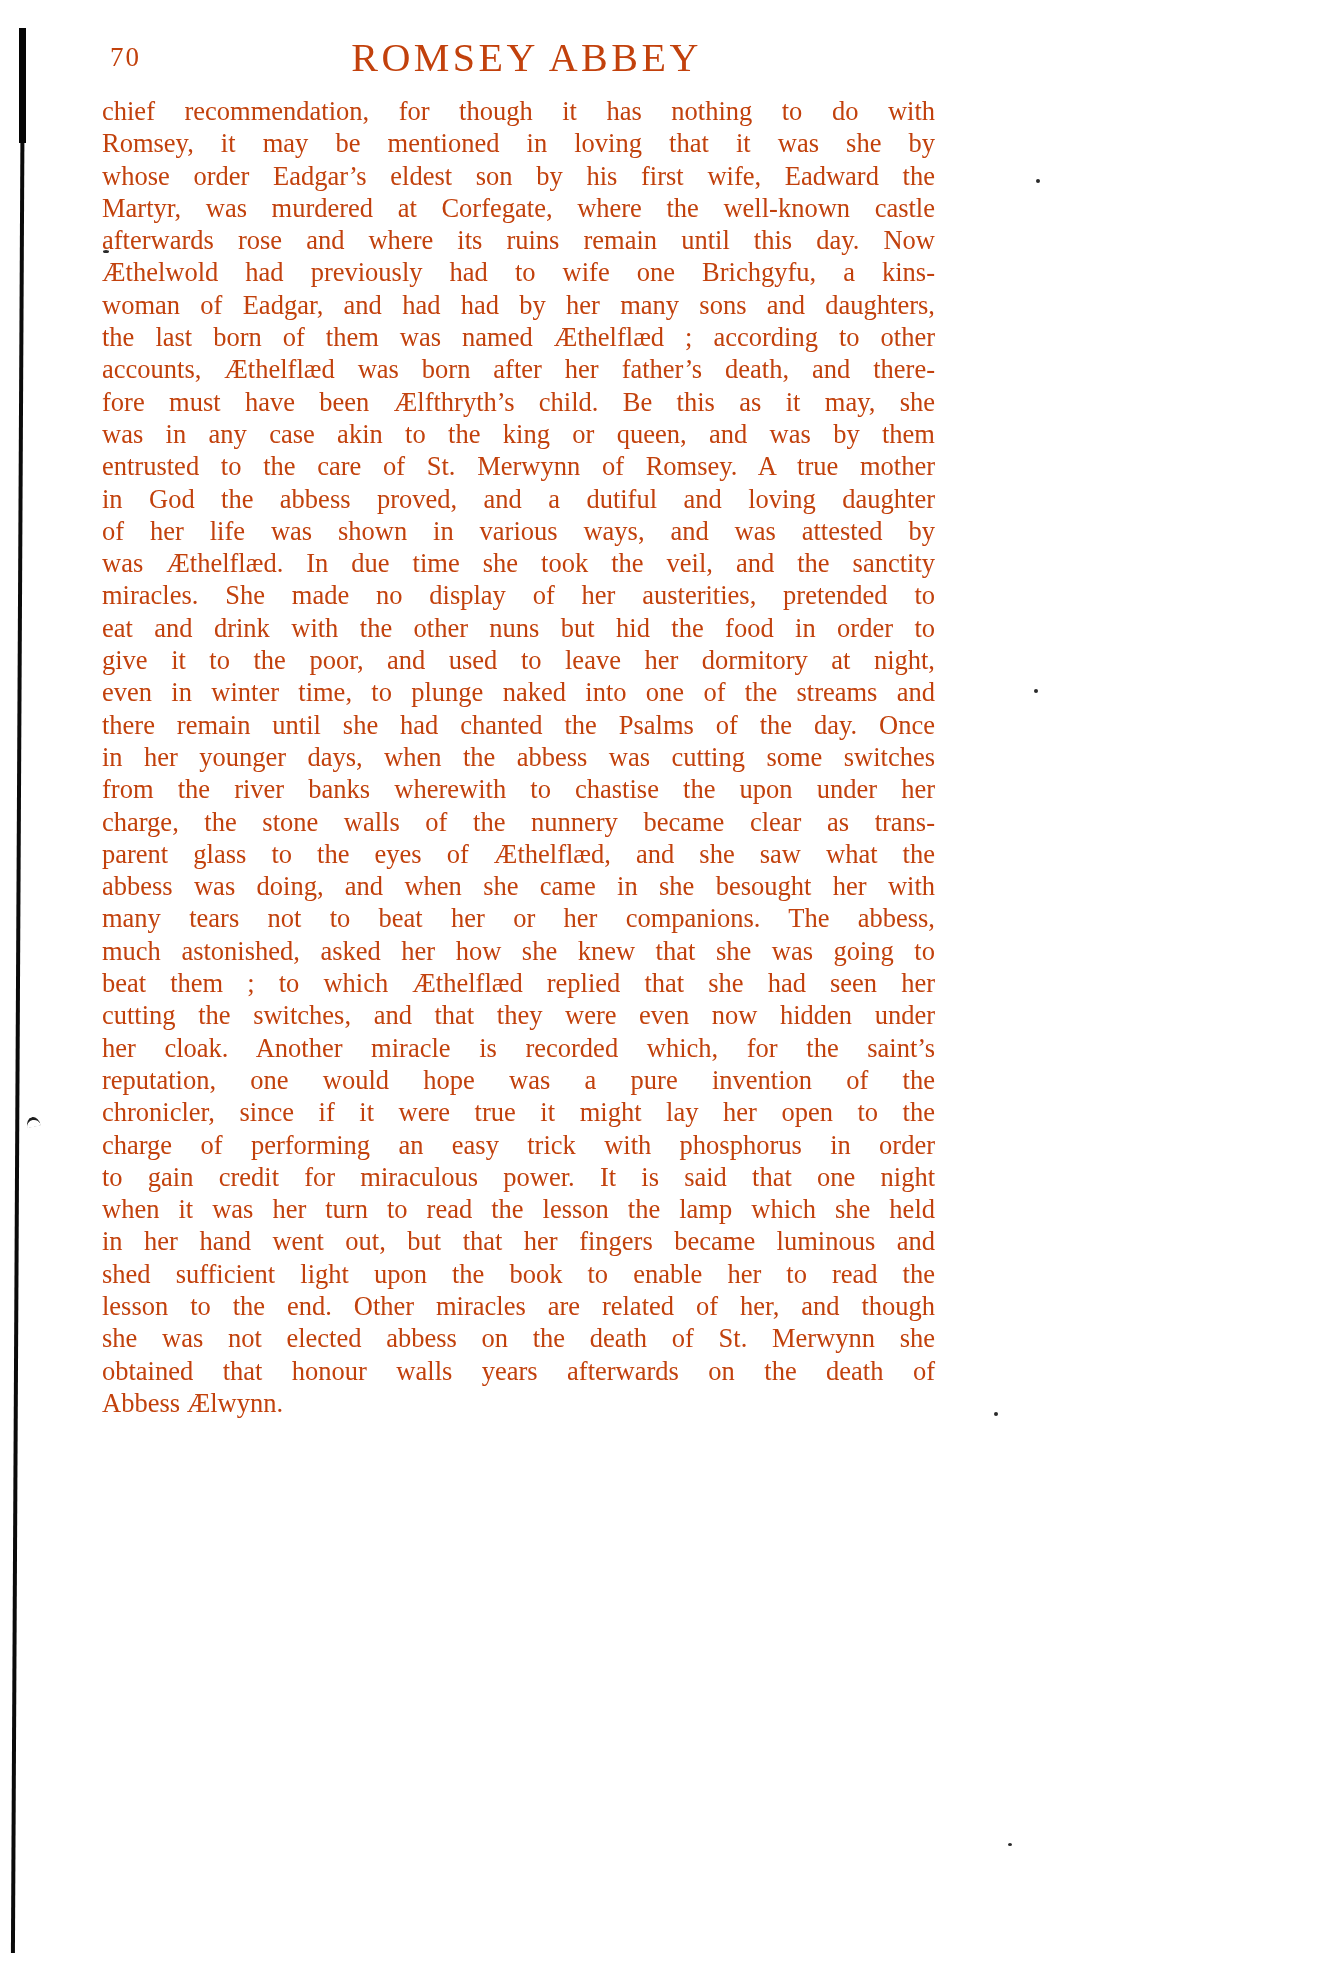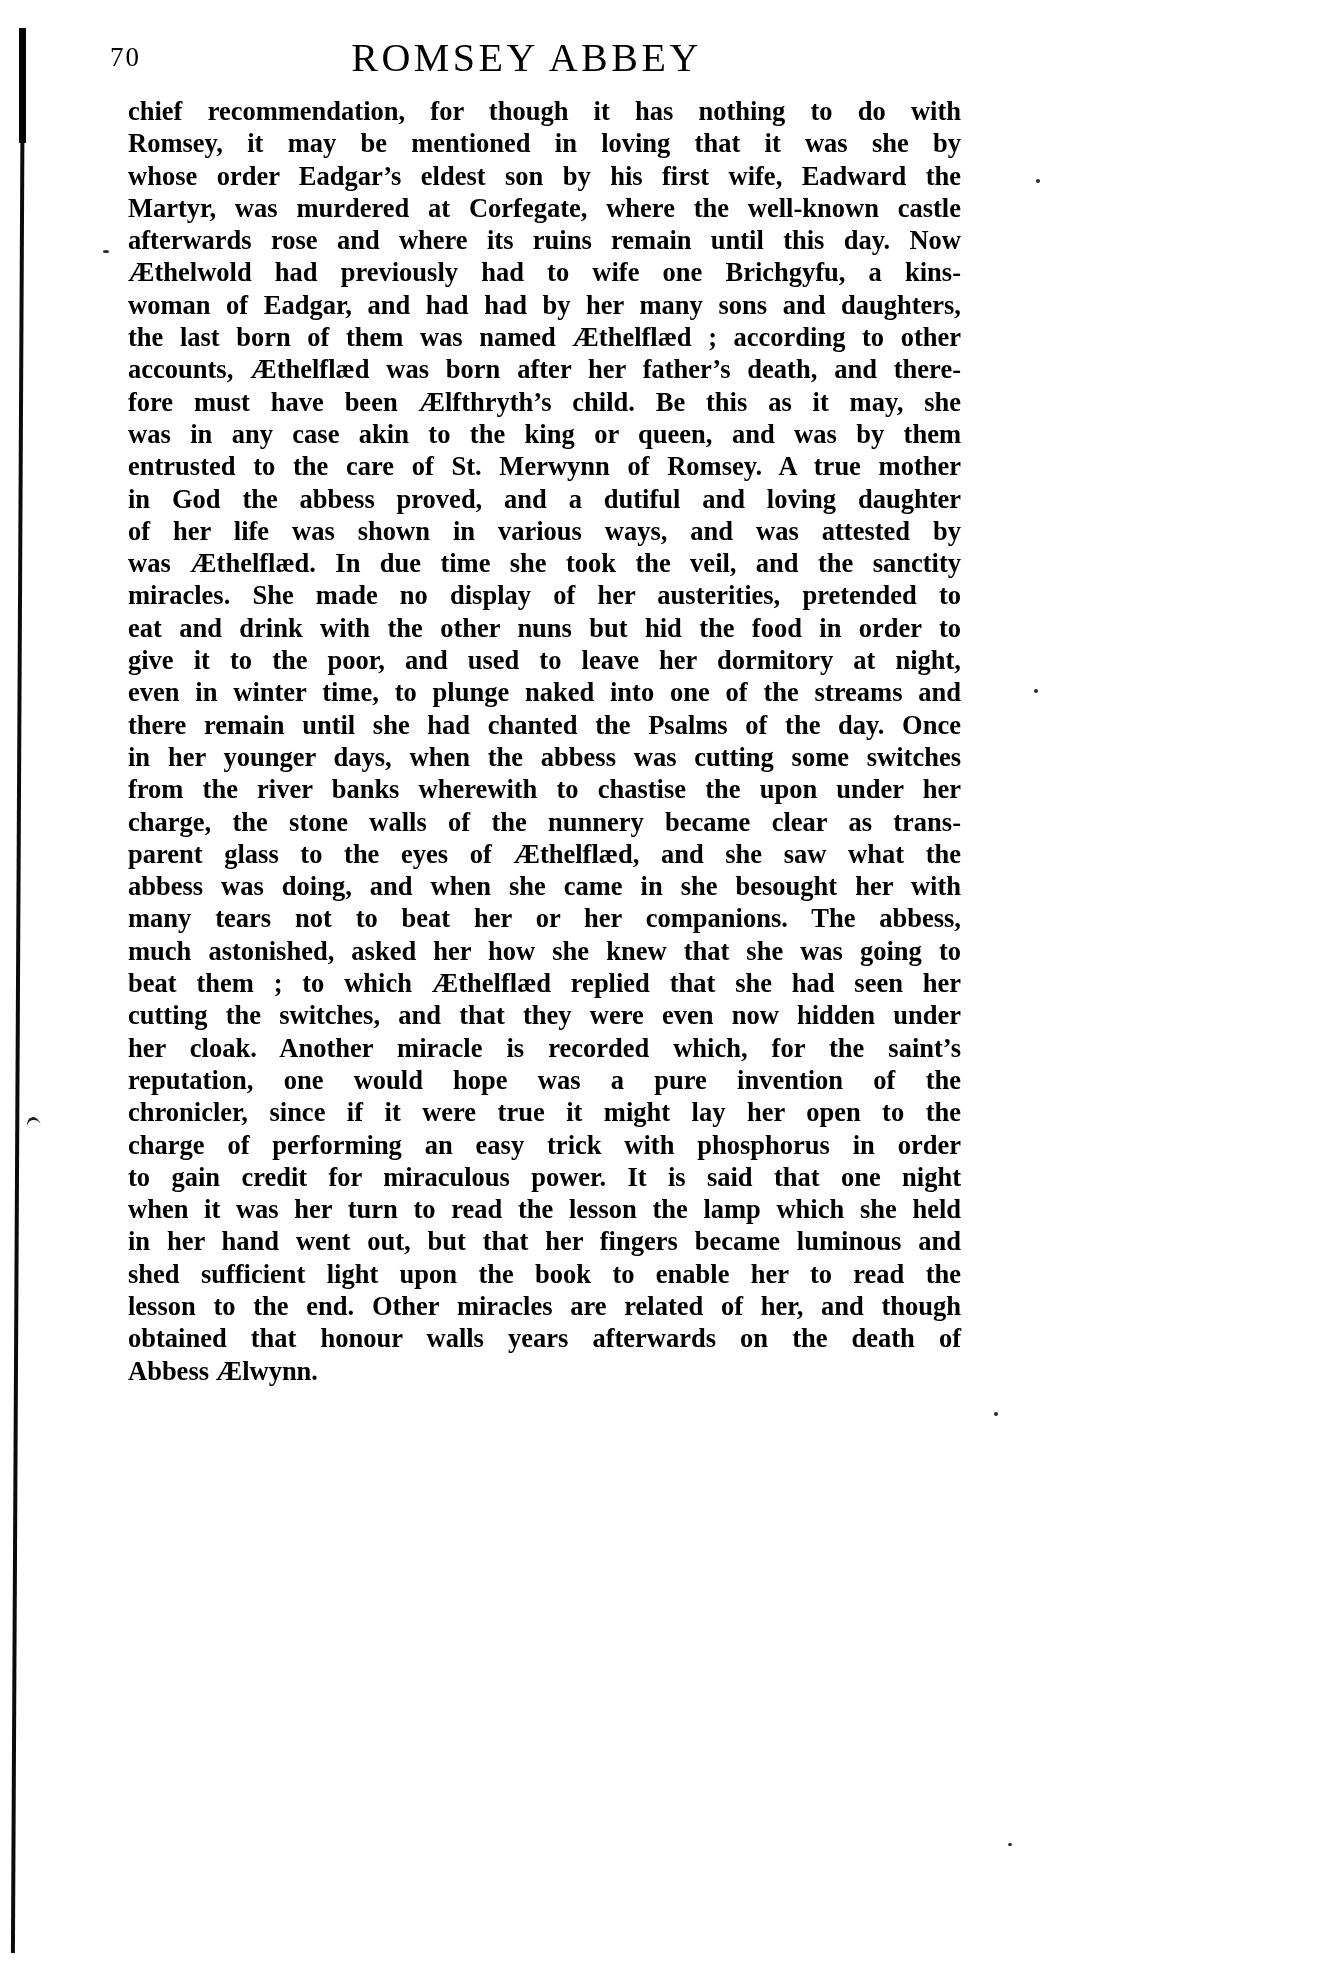--- a/index.html
+++ b/index.html
@@ -3,21 +3,21 @@
 <meta charset="utf-8">
 <style>
   html, body { margin: 0; padding: 0; background: #e8e8e8; }
   .page {
     position: relative;
     width: 1323px;
     height: 1969px;
     background: #ffffff;
     overflow: hidden;
     font-family: "Liberation Serif", serif;
-    color: #000000;
+    color: #c2410c;
     margin: 0 auto;
   }
   
   .gutter {
     position: absolute;
     left: 21px;
     top: 28px;
     height: 1925px;
     width: 4px;
     background: #0b0b0b;
@@ -33,21 +33,21 @@
     background: #050505;
   }
   .header { position: absolute; top: 34px; left: 110px; width: 833px; height: 44px; }
   .pagenum { position: absolute; left: 0; top: 8px; font-size: 27px; letter-spacing: 2px; }
   .title {
     position: absolute; left: 0; right: 0; top: 0;
     text-align: center;
     font-size: 40px;
     letter-spacing: 3.5px;
   }
-  .bodytext { position: absolute; top: 95px; left: 128px; width: 833px; font-weight: bold; }
+  .bodytext { position: absolute; top: 95px; left: 102px; width: 833px; }
   .line {
     font-size: 26.5px;
     line-height: 32.3px;
     text-align: justify;
     text-align-last: justify;
   }
   .line.last { text-align-last: left; }
   
   .speck { position: absolute; background: #2a2a2a; border-radius: 50%; }
   .sp-a { left: 103px; top: 250px; width: 6px; height: 3px; }
@@ -116,17 +116,18 @@
       <div class="line">cutting the switches, and that they were even now hidden under</div>
       <div class="line">her cloak.  Another miracle is recorded which, for the saint’s</div>
       <div class="line">reputation, one would hope was a pure invention of the</div>
       <div class="line">chronicler, since if it were true it might lay her open to the</div>
       <div class="line">charge of performing an easy trick with phosphorus in order</div>
       <div class="line">to gain credit for miraculous power.  It is said that one night</div>
       <div class="line">when it was her turn to read the lesson the lamp which she held</div>
       <div class="line">in her hand went out, but that her fingers became luminous and</div>
       <div class="line">shed sufficient light upon the book to enable her to read the</div>
       <div class="line">lesson to the end.  Other miracles are related of her, and though</div>
+      <div class="line">she was not elected abbess on the death of St. Merwynn she</div>
       <div class="line">obtained that honour walls years afterwards on the death of</div>
       <div class="line last">Abbess Ælwynn.</div>
     </div>
 
 </div>
 
 </body></html>

